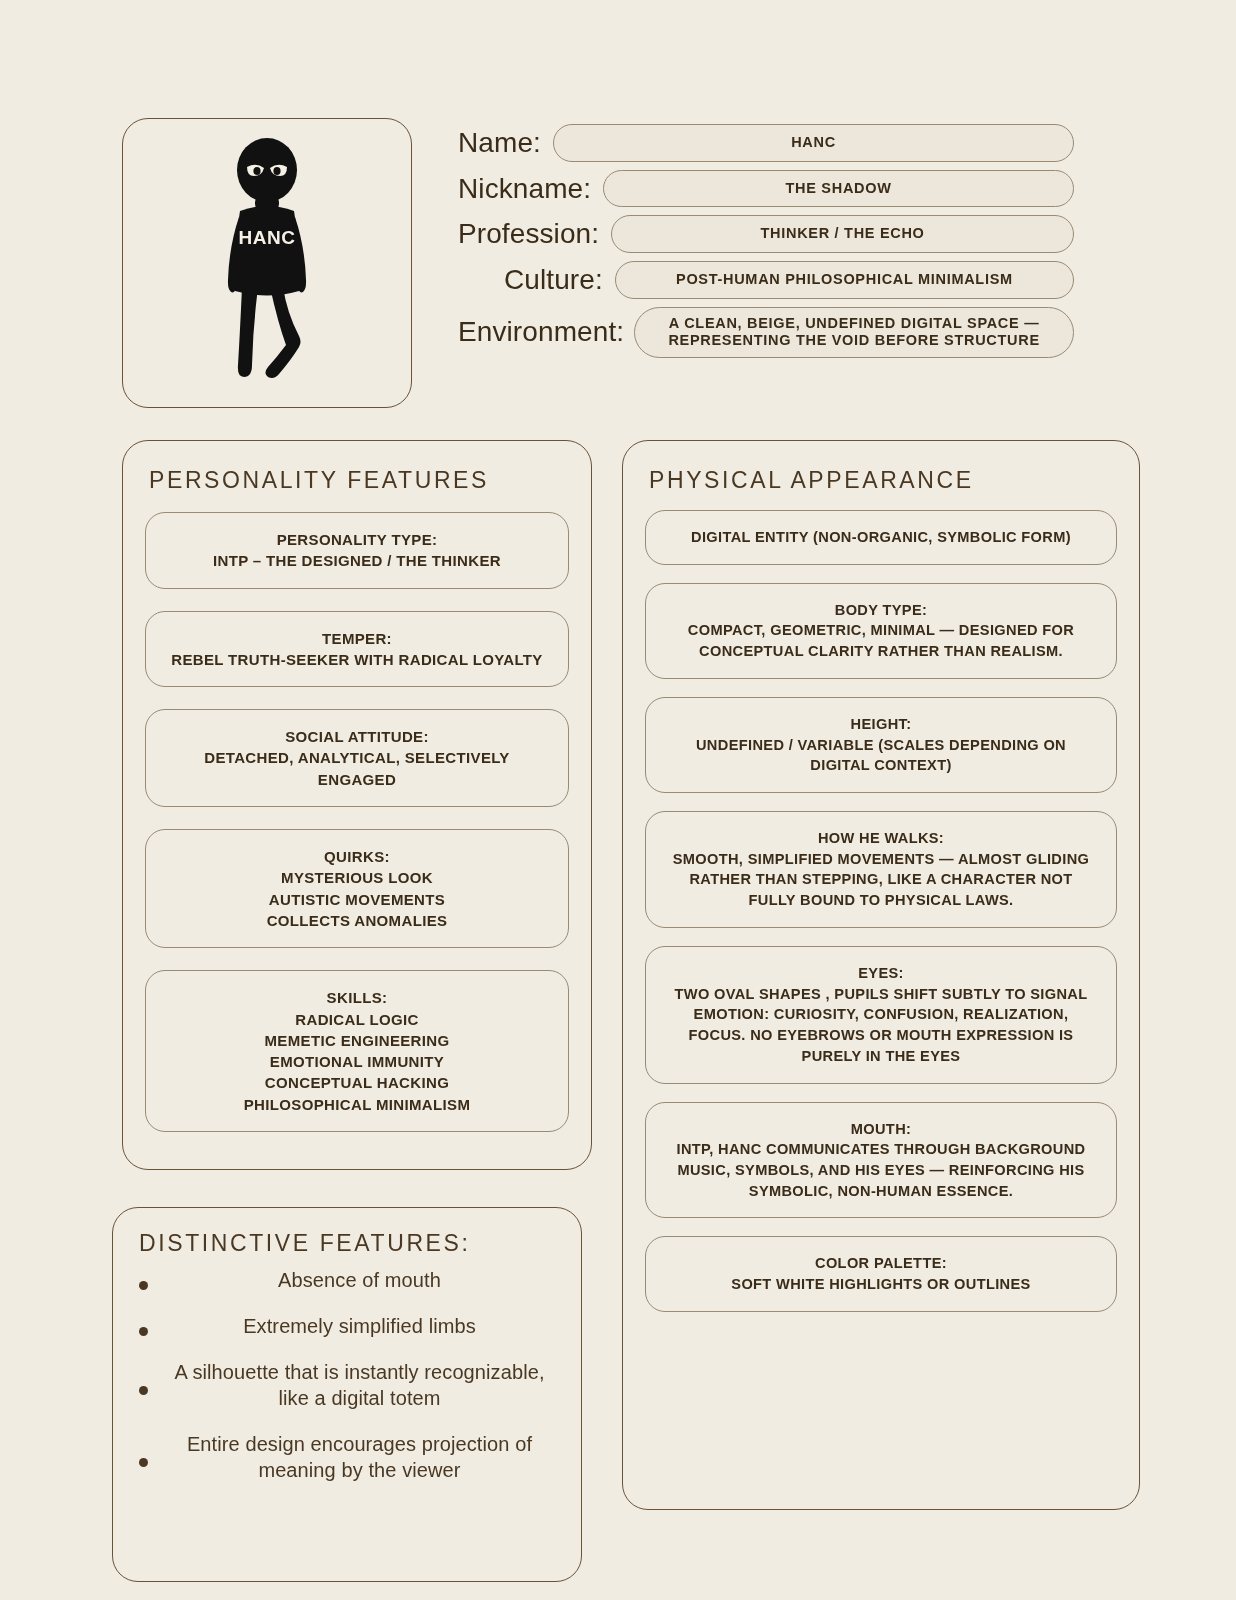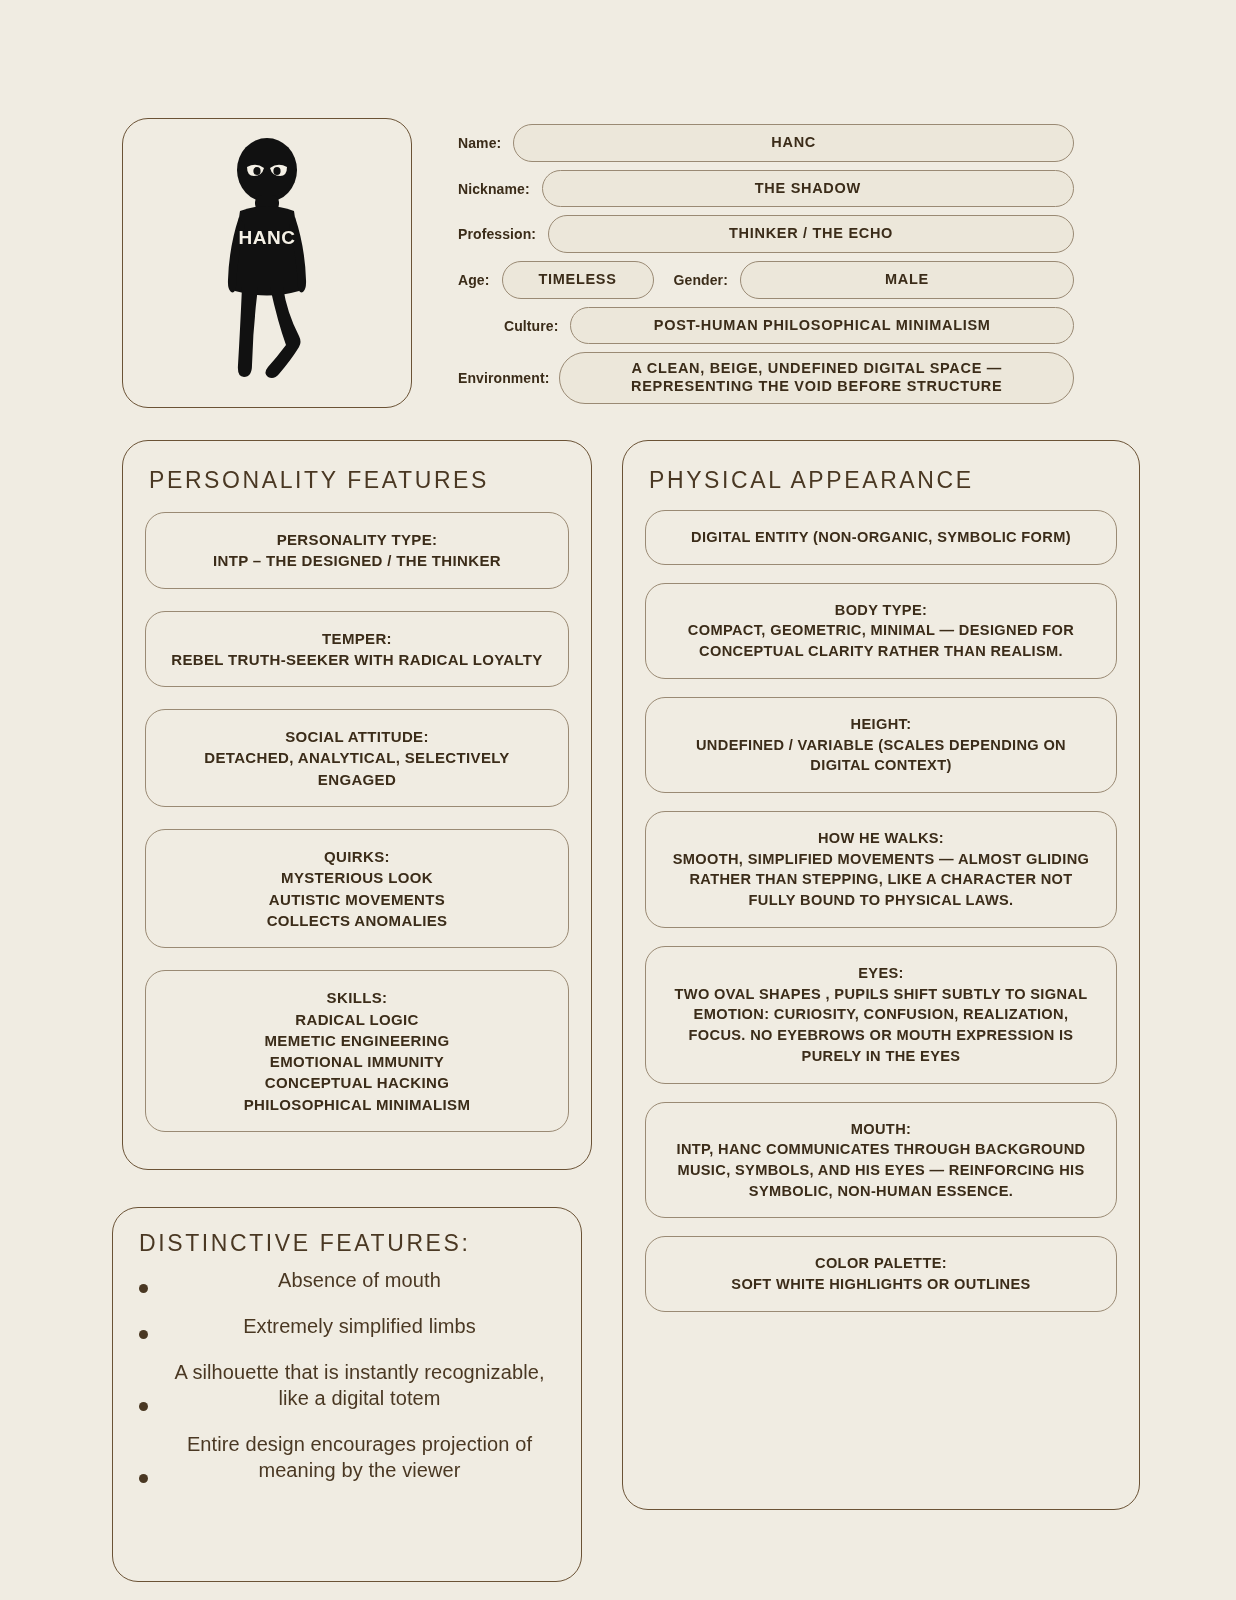--- a/index.html
+++ b/index.html
@@ -26,21 +26,21 @@
   #portrait-card{
     position:absolute;left:0;top:0;width:290px;height:290px;
     border:1.6px solid var(--line);border-radius:26px;background:var(--bg);
     display:flex;align-items:center;justify-content:center;
   }
   #portrait-card svg{display:block;}
 
   #fields{position:absolute;left:336px;top:6px;width:616px;}
   .frow{display:flex;align-items:center;margin-bottom:8px;}
   .flabel{
-    font-size:14px;font-weight:bold;color:var(--ink);
+    font-size:28px;font-weight:normal;color:var(--ink);
     white-space:nowrap;letter-spacing:.1px;
   }
   .pill{
     border:1.2px solid var(--line-soft);border-radius:40px;background:var(--pill);
     display:flex;align-items:center;justify-content:center;text-align:center;
     font-size:14.5px;font-weight:bold;letter-spacing:.7px;color:var(--ink);
     padding:9px 14px;min-height:34px;line-height:1.22;
   }
   .pill.grow{flex:1;}
   .pill.fit{flex:0 0 auto;min-width:152px;}
@@ -77,21 +77,21 @@
   #panel-physical{left:622px;top:440px;width:518px;height:1070px;}
   #panel-distinctive{left:112px;top:1207px;width:470px;height:375px;}
 
   #panel-physical .cards{gap:18px;padding-top:16px;}
   #panel-physical .card{font-size:14.6px;}
 
   
   #panel-distinctive .panel-title{padding:22px 0 0 26px;}
   #dist-list{list-style:none;padding:10px 24px 0 26px;}
   #dist-list li{
-    display:flex;align-items:flex-end;gap:14px;margin-bottom:20px;
+    display:flex;align-items:center;gap:14px;margin-bottom:20px;
   }
   #dist-list .bullet{
     flex:0 0 auto;width:9px;height:9px;border-radius:50%;background:var(--ink-soft);
     margin-top:11px;
   }
   #dist-list .txt{
     flex:1;text-align:center;font-size:20px;font-weight:400;color:var(--ink-soft);
     line-height:1.3;letter-spacing:.1px;
   }
 </style>
@@ -140,27 +140,20 @@
     <div class="frow">
       <span class="flabel lbl-nick">Nickname:</span>
       <span class="pill grow">THE SHADOW</span>
     </div>
 
     <div class="frow">
       <span class="flabel lbl-prof">Profession:</span>
       <span class="pill grow">THINKER / THE ECHO</span>
     </div>
 
-    <div class="frow">
-      <span class="flabel lbl-age">Age:</span>
-      <span class="pill fit">TIMELESS</span>
-      <span class="gap-lg"></span>
-      <span class="flabel lbl-gender">Gender:</span>
-      <span class="pill grow">MALE</span>
-    </div>
 
     <div class="frow">
       <span class="flabel lbl-culture">Culture:</span>
       <span class="pill grow">POST-HUMAN PHILOSOPHICAL MINIMALISM</span>
     </div>
 
     <div class="frow" id="row-env">
       <span class="flabel lbl-env">Environment:</span>
       <span class="pill grow">A CLEAN, BEIGE, UNDEFINED DIGITAL SPACE — REPRESENTING THE VOID BEFORE STRUCTURE</span>
     </div>

